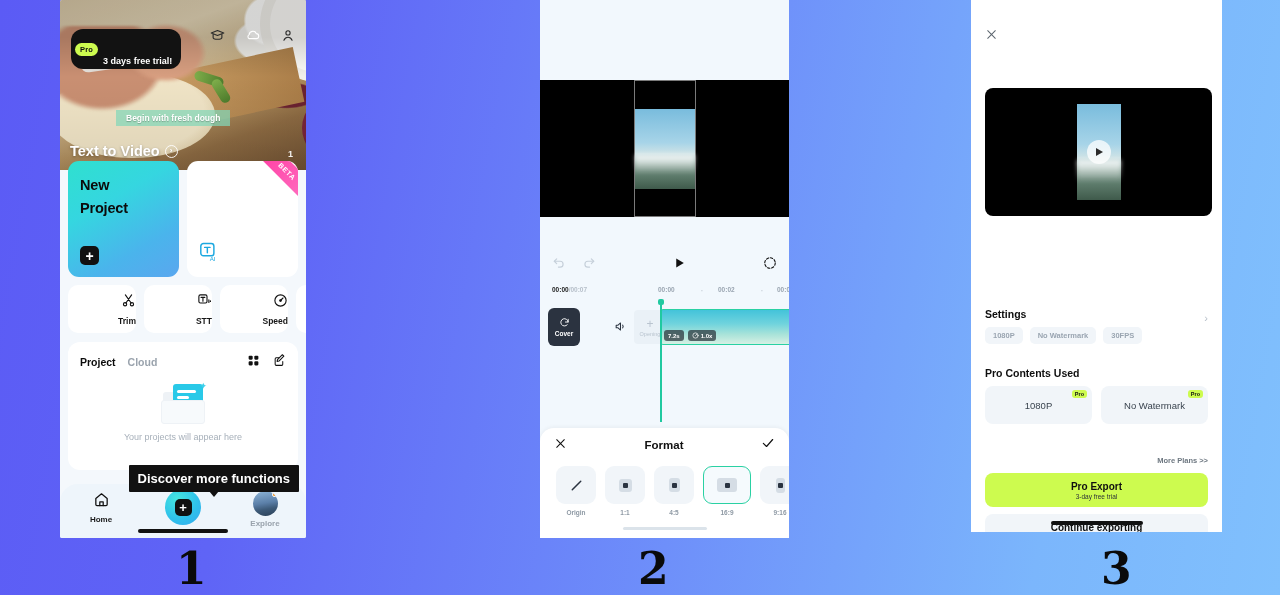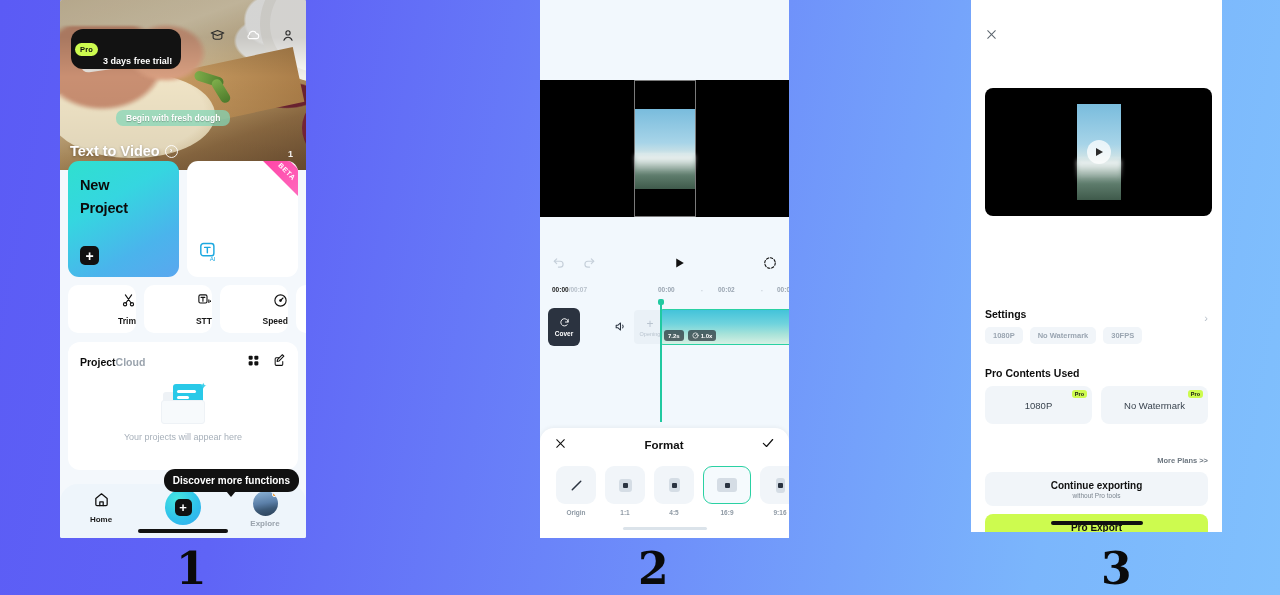--- a/index.html
+++ b/index.html
@@ -105,21 +105,21 @@
   }
   .pro-pill .txt { color:#fff; font-size:9px; font-weight:700;margin-top:24px; }
 
   .p1-hicons { position:absolute; right:11px; top:28px; z-index:4; display:flex; gap:20px; }
   .p1-hicons svg { display:block; }
 
   .caption {
     position:absolute; left:56px; top:110px; z-index:4;
     background: rgba(130,215,185,.72);
     color:#fff; font-size:8.5px; font-weight:700;
-    padding:3px 10px; border-radius:7px;
+    padding:3px 10px; border-radius:0;
     text-shadow: 0 1px 1px rgba(0,0,0,.25);
   }
   .t2v {
     position:absolute; left:10px; top:143px; z-index:4;
     color:#fff; font-size:14.5px; font-weight:600;
     display:flex; align-items:center; gap:5px;
     text-shadow:0 1px 3px rgba(0,0,0,.35);
   }
   .t2v .arrow {
     width:13px;height:13px;border-radius:50%;border:1.4px solid rgba(255,255,255,.9);
@@ -158,21 +158,21 @@
     width:68px; flex:0 0 68px; height:48px; background:#fff; border-radius:10px;
     display:flex; flex-direction:column; align-items:flex-end; justify-content:center; gap:4px;
   }
   .tool .lbl { font-size:8.5px; color:#171717; font-weight:600; }
 
   .proj-panel {
     margin-top:9px; background:#fff; border-radius:12px; height:128px; position:relative; overflow:hidden;
   }
   .proj-head { display:flex; align-items:center; padding:11px 12px 0 12px; }
   .proj-head .tab { font-size:10.5px; font-weight:700; color:#0b0b0b; }
-  .proj-head .tab.off { font-weight:600; color:#9aa3ad; margin-left:0; }
+  .proj-head .tab.off { font-weight:600; color:#9aa3ad; margin-left:12px; }
   .proj-head .sp { flex:1; }
   .proj-head .hicn { margin-left:13px; }
   .empty { position:absolute; left:0; right:0; top:42px; text-align:center; }
   .empty .folder { position:relative; width:44px; height:40px; margin:0 auto 8px; }
   .empty .folder .back {
     position:absolute; left:2px; top:8px; width:40px; height:30px;
     background:#eef2f6; border-radius:3px 3px 4px 4px;
   }
   .empty .folder .note {
     position:absolute; left:12px; top:0; width:30px; height:21px;
@@ -210,21 +210,21 @@
   .explore-av {
     width:25px; height:25px; border-radius:50%; position:relative; overflow:hidden;
     background: linear-gradient(170deg,#8fb6d8 0%, #5b7fa8 48%, #3d5a78 70%, #2c4158 100%);
   }
   .explore-av .dot {
     position:absolute; right:-2px; top:-2px; width:8px; height:8px;
     background:#f79a2b; border-radius:2px; border:1.5px solid #eef5fb;
   }
   .tooltip {
     position:absolute; right:7px; bottom:46px; background:#111; color:#fff;
-    font-size:10px; font-weight:600; padding:6px 9px; border-radius:11px; white-space:nowrap; z-index:9;
+    font-size:13px; font-weight:600; padding:6px 9px; border-radius:1px; white-space:nowrap; z-index:9;
   }
   .tooltip:after {
     content:""; position:absolute; left:50%; margin-left:-5px; bottom:-5px;
     border-left:5px solid transparent; border-right:5px solid transparent; border-top:6px solid #111;
   }
   .homebar {
     position:absolute; left:50%; transform:translateX(-50%); bottom:5px;
     width:90px; height:4px; background:#111; border-radius:3px; z-index:9;
   }
 
@@ -722,28 +722,28 @@
           <span>1080P</span>
         </div>
         <div class="pcu">
           <span class="pb">Pro</span>
           <span>No Watermark</span>
         </div>
       </div>
 
       <div class="moreplans">More Plans &gt;&gt;</div>
 
+      <div class="btn pro">
+        <span class="b1">Pro Export</span>
+        <span class="b2">3-day free trial</span>
+      </div>
       <div class="btn cont">
         <span class="b1">Continue exporting</span>
         <span class="b2">without Pro tools</span>
       </div>
-      <div class="btn pro">
-        <span class="b1">Pro Export</span>
-        <span class="b2">3-day free trial</span>
-      </div>
     </div>
 
     <div class="p3-home"></div>
   </div>
 
   <div class="num" id="num1">1</div>
   <div class="num" id="num2">2</div>
   <div class="num" id="num3">3</div>
 
 </div>

